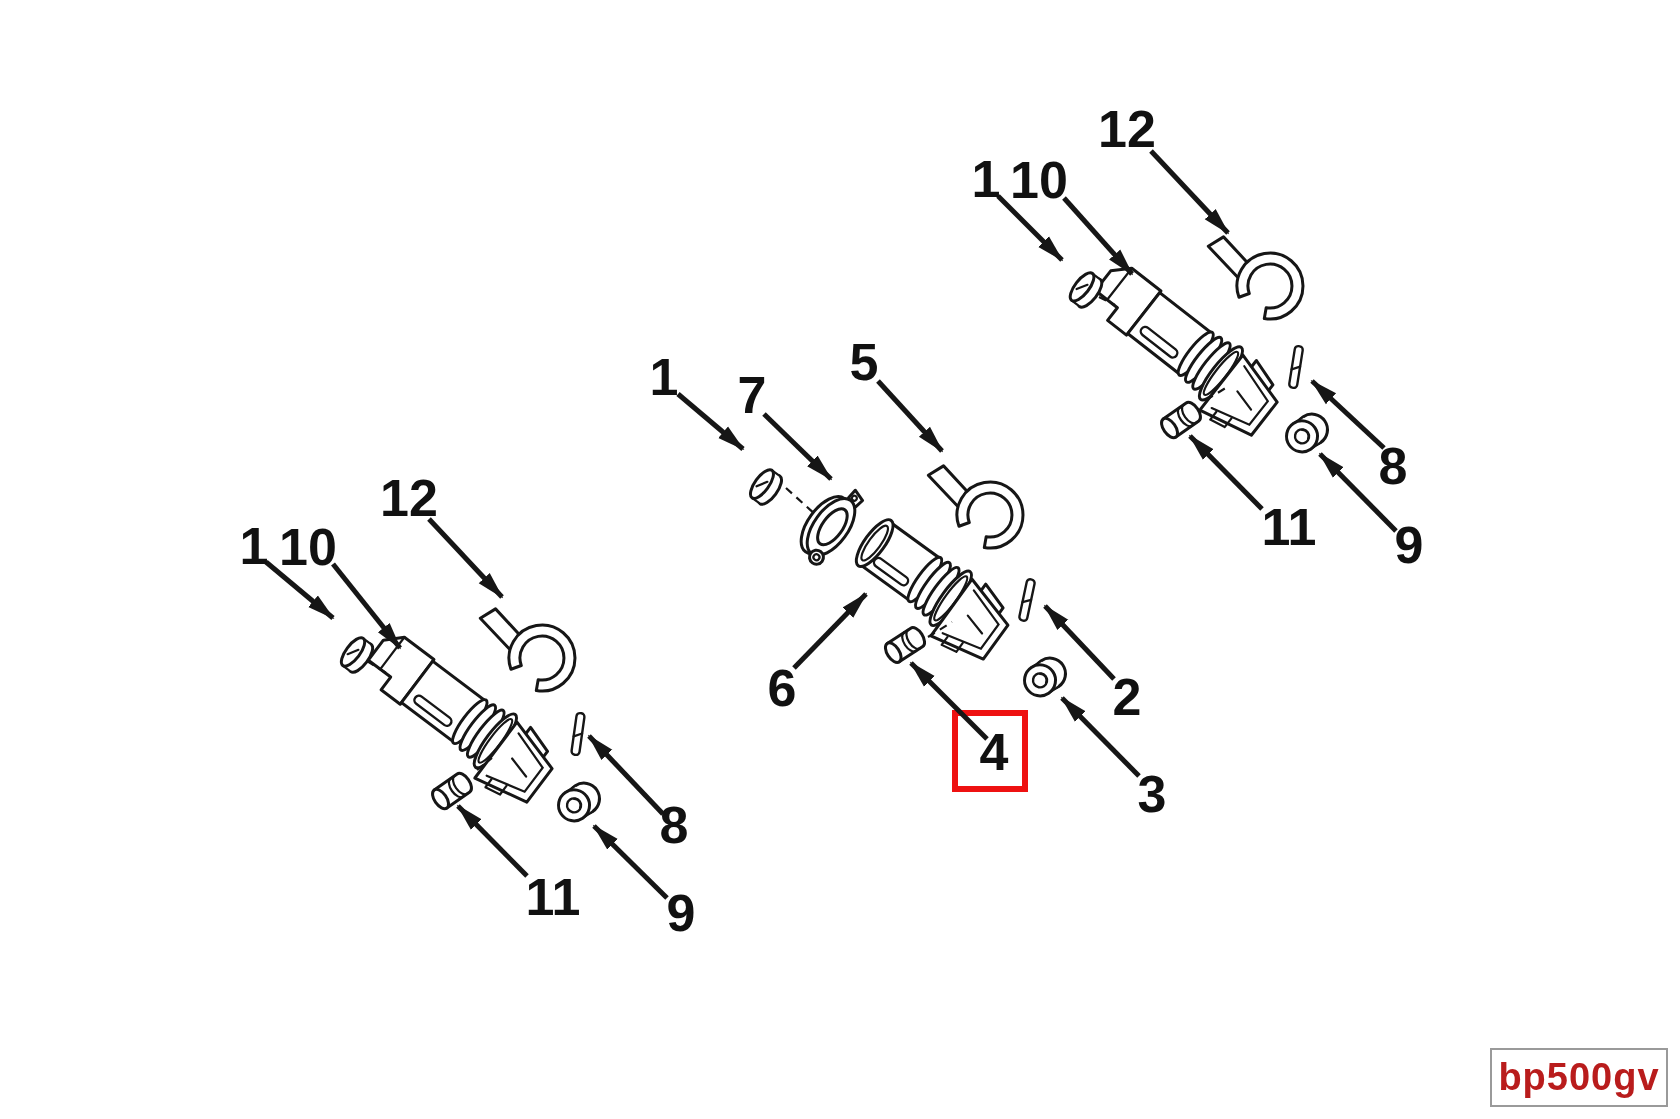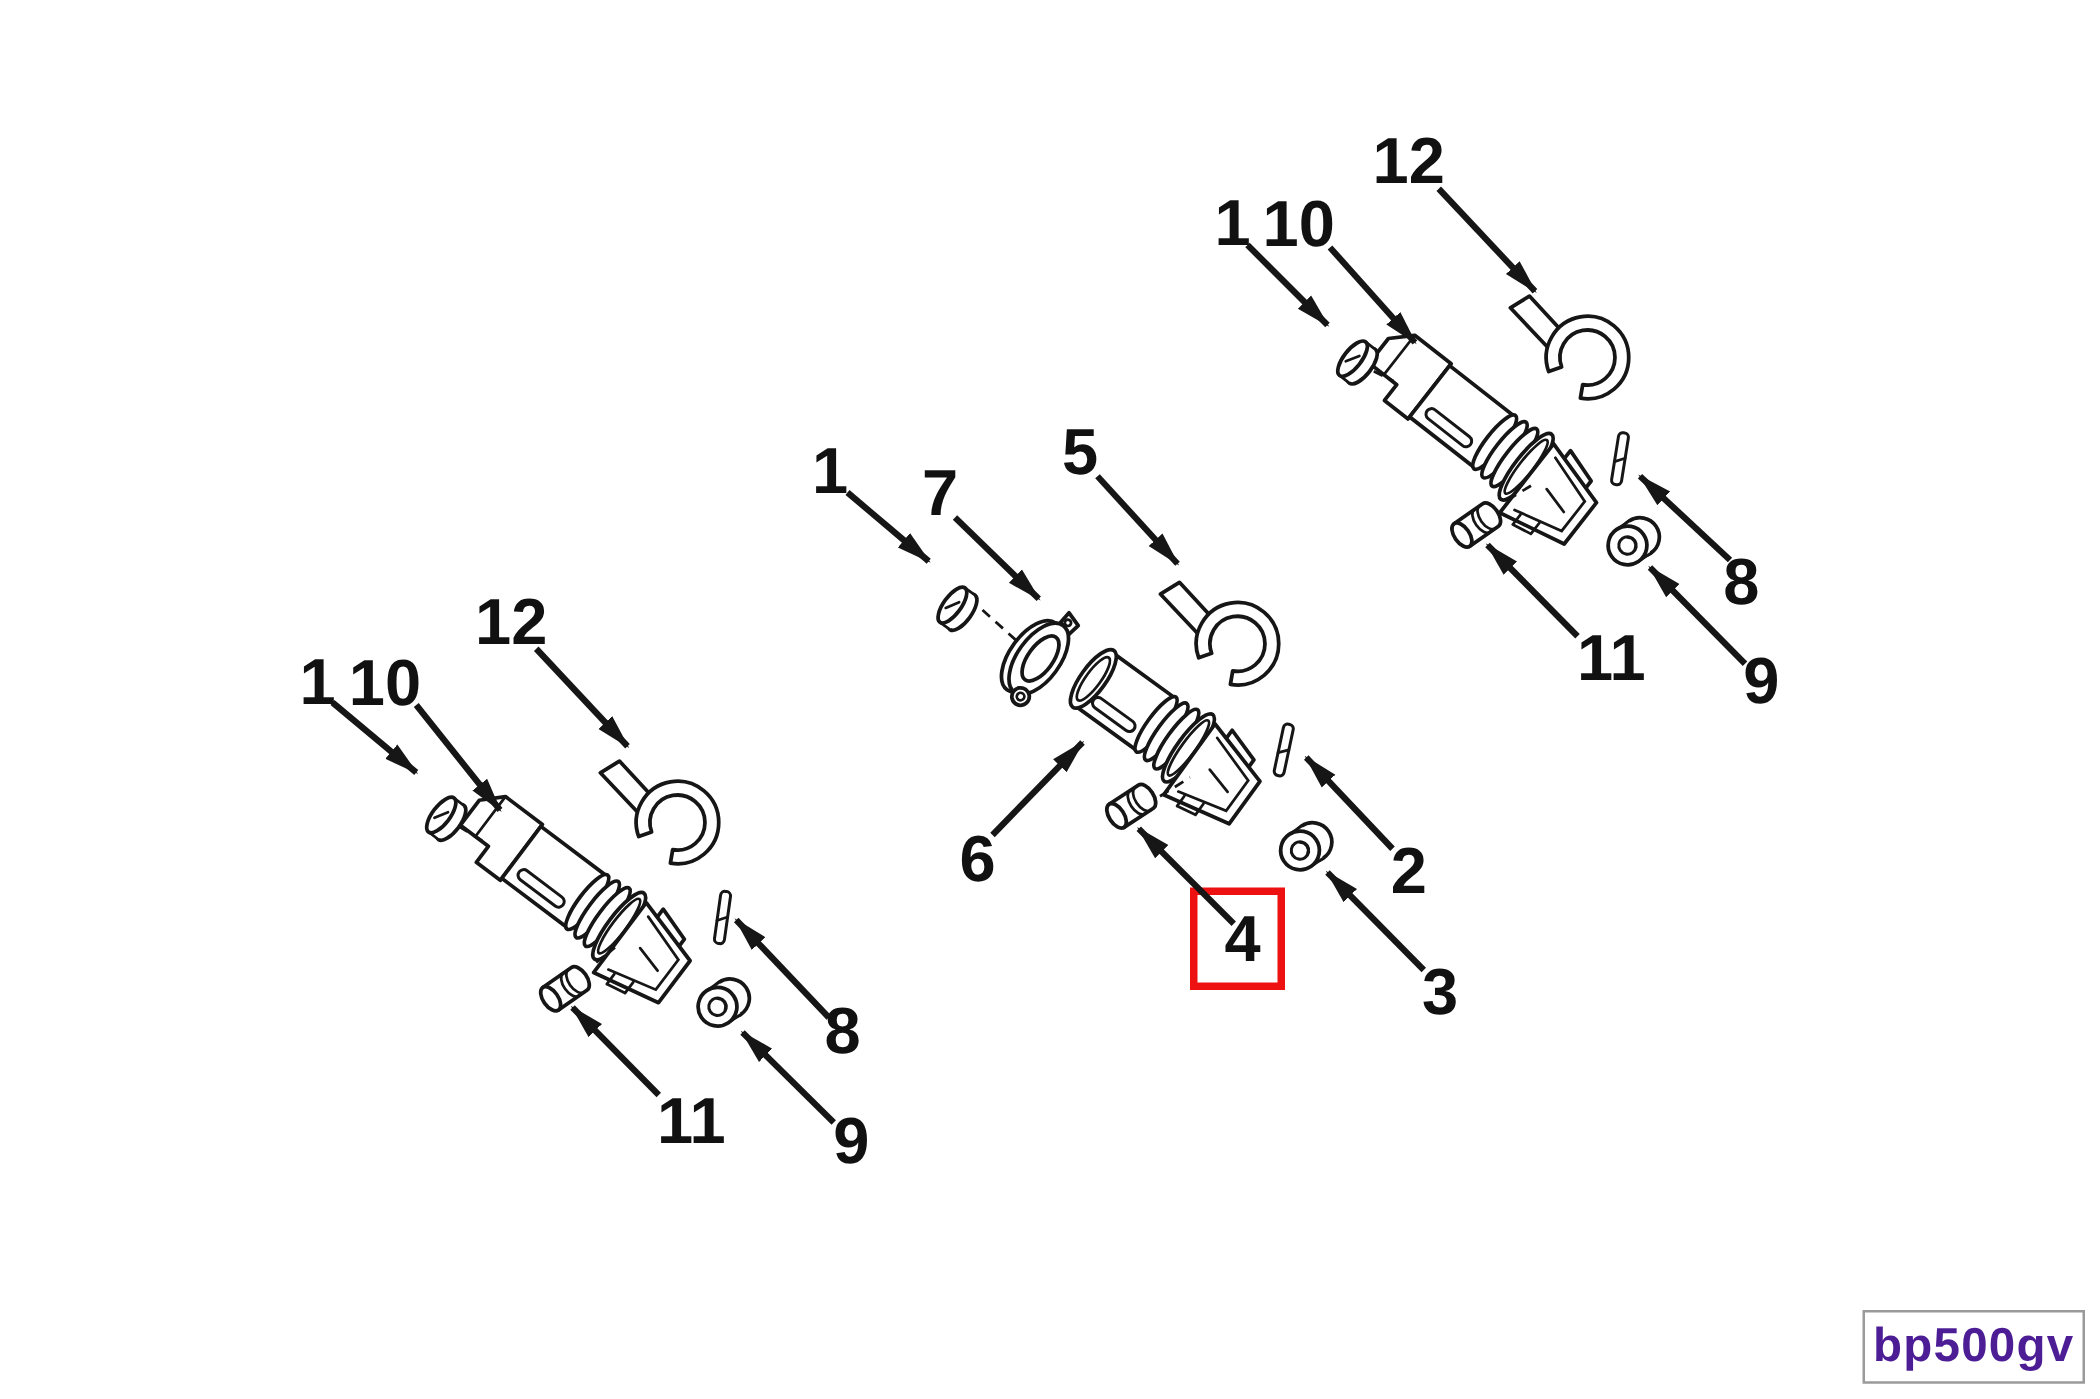--- a/index.html
+++ b/index.html
@@ -9,21 +9,21 @@
   .part{fill:#ffffff;stroke:#161616;stroke-width:3;stroke-linejoin:round;}
   .sw2{stroke-width:2.4;}
   .ln{fill:none;stroke:#161616;stroke-width:2.2;stroke-linecap:round;}
   .dash{stroke:#161616;stroke-width:2.2;stroke-dasharray:8 6;}
   .arrow{stroke:#161616;stroke-width:5;}
   .lbl{font-family:"Liberation Sans","DejaVu Sans",sans-serif;font-weight:bold;font-size:52px;
        fill:#111111;text-anchor:middle;dominant-baseline:central;cursor:default;}
   .hl{fill:none;stroke-width:6;}
   .figcode{position:absolute;box-sizing:border-box;border:2px solid #9a9a9a;background:#ffffff;
            display:flex;align-items:center;justify-content:center;
-           font-weight:bold;font-size:38px;color:#4c1d95;letter-spacing:1px;}
+           font-weight:bold;font-size:38px;color:#b91c1c;letter-spacing:1px;}
 </style>
 </head>
 <body>
 
 <div class="stage">
   <svg id="diagram" width="1680" height="1119" viewBox="0 0 1680 1119">
     <defs>
       <marker id="arrowhead" viewBox="0 0 28 18" refX="26" refY="9" markerWidth="28" markerHeight="18" orient="auto" markerUnits="userSpaceOnUse">
         <path d="M 0,1.5 L 28,9 L 0,16.5 Z" fill="#161616"></path>
       </marker>

